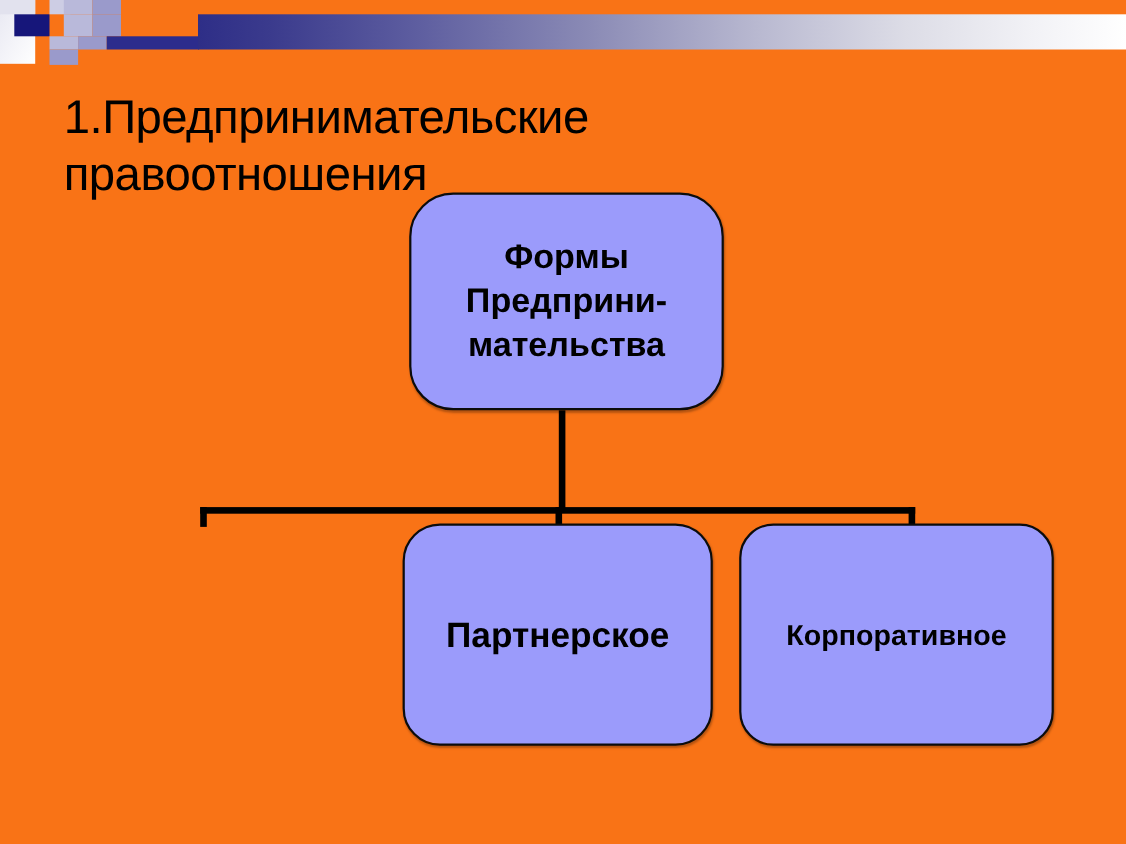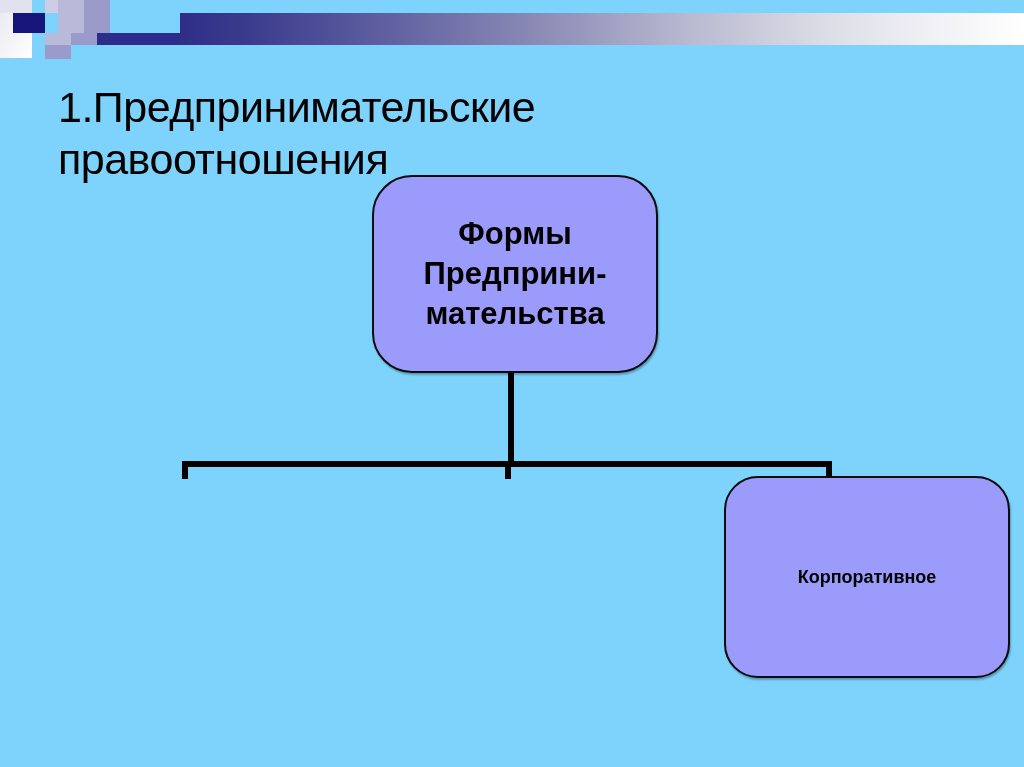--- a/index.html
+++ b/index.html
@@ -14,21 +14,21 @@
     overflow: hidden;
     font-family: "Liberation Sans", "DejaVu Sans", sans-serif;
     position: relative;
   }
 
   .slide {
     position: absolute;
     inset: 0;
     width: 1024px;
     height: 767px;
-    background: #7dd3fc;
+    background: #f97316;
   }
 
   
   .deco {
     position: absolute;
     left: 0;
     top: 0;
     width: 1024px;
     height: 60px;
   }
@@ -121,24 +121,25 @@
     font-size: 26px;
     line-height: 33px;
   }
   .node-c2 {
     left: 366px;
     width: 282px;
     font-size: 32px;
     line-height: 38px;
   }
   .node-c3 {
-    left: 724px;
+    left: 672px;
     width: 286px;
-    font-size: 18px;
+    font-size: 26px;
     line-height: 33px;
+    border-radius: 31px;
   }
 
   
   .conn {
     position: absolute;
     background: #000000;
   }
   .conn-trunk {
     left: 508px;
     top: 373px;
@@ -192,17 +193,18 @@
     <div class="conn conn-bus"></div>
     <div class="conn conn-drop conn-drop-1"></div>
     <div class="conn conn-drop conn-drop-2"></div>
     <div class="conn conn-drop conn-drop-3"></div>
 
     <div class="node node-root">Формы
 Предприни-
 мательства</div>
 
 
+    <div class="node node-child node-c2">Партнерское</div>
 
     <div class="node node-child node-c3">Корпоративное</div>
   </div>
 
 </div>
 
 </body></html>

